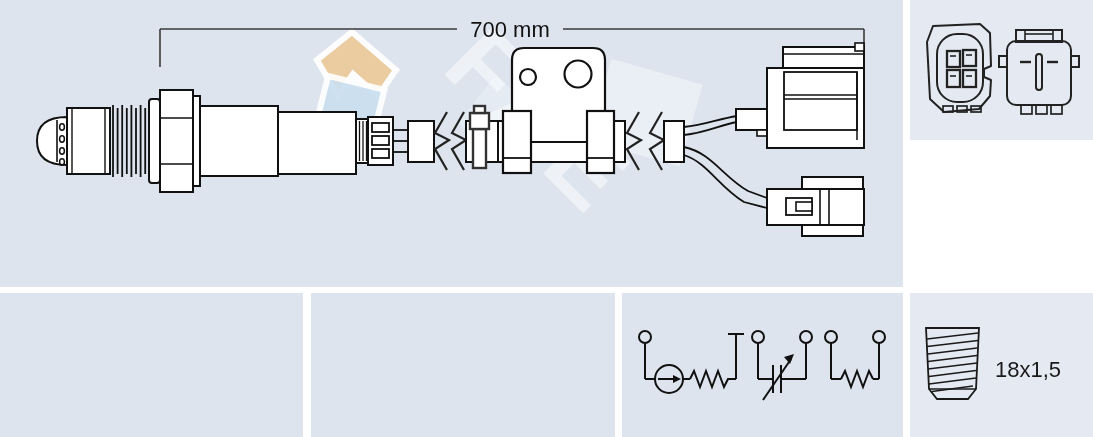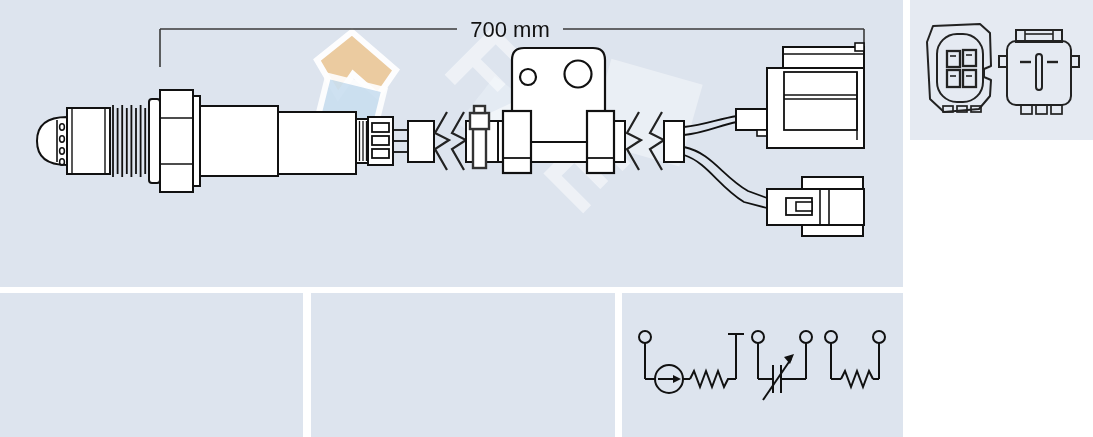--- a/index.html
+++ b/index.html
@@ -184,20 +184,39 @@
         <line x1="137" y1="62" x2="148" y2="62" stroke-width="2.4"></line>
       </g>
     </svg>
   </div>
 
   <div id="spec-box">
     <div class="spec-line">5 Zr</div>
     <div class="spec-line">PR</div>
   </div>
 
+  <div id="thread-panel" class="panel">
+    <svg width="183" height="144" viewBox="0 0 183 144">
+      <g fill="none" stroke="#1a1a1a" stroke-width="1.8">
+        <path d="M16,35 L69,35 L66,96 L58,106 L27,106 L19,96 Z"></path>
+        <line x1="19" y1="96" x2="66" y2="96" stroke-width="1.4"></line>
+        <g stroke-width="1.5">
+          <line x1="17" y1="46" x2="68" y2="40"></line>
+          <line x1="17" y1="53.5" x2="68" y2="47.5"></line>
+          <line x1="18" y1="61" x2="67" y2="55"></line>
+          <line x1="18" y1="68.5" x2="67" y2="62.5"></line>
+          <line x1="18" y1="76" x2="67" y2="70"></line>
+          <line x1="19" y1="83.5" x2="66" y2="77.5"></line>
+          <line x1="19" y1="91" x2="66" y2="85"></line>
+          <line x1="22" y1="98.5" x2="63" y2="93"></line>
+        </g>
+      </g>
+      <text class="thread-text" x="85" y="84">18x1,5</text>
+    </svg>
+  </div>
 
   <div id="bottom-cell-1" class="cell"></div>
   <div id="bottom-cell-2" class="cell"></div>
 
   <div id="schematic-cell" class="cell">
     <svg width="281" height="144" viewBox="0 0 281 144">
       <g fill="none" stroke="#111111" stroke-width="2">
 
         <circle cx="23" cy="44" r="6"></circle>
         <circle cx="136" cy="44" r="6"></circle>

